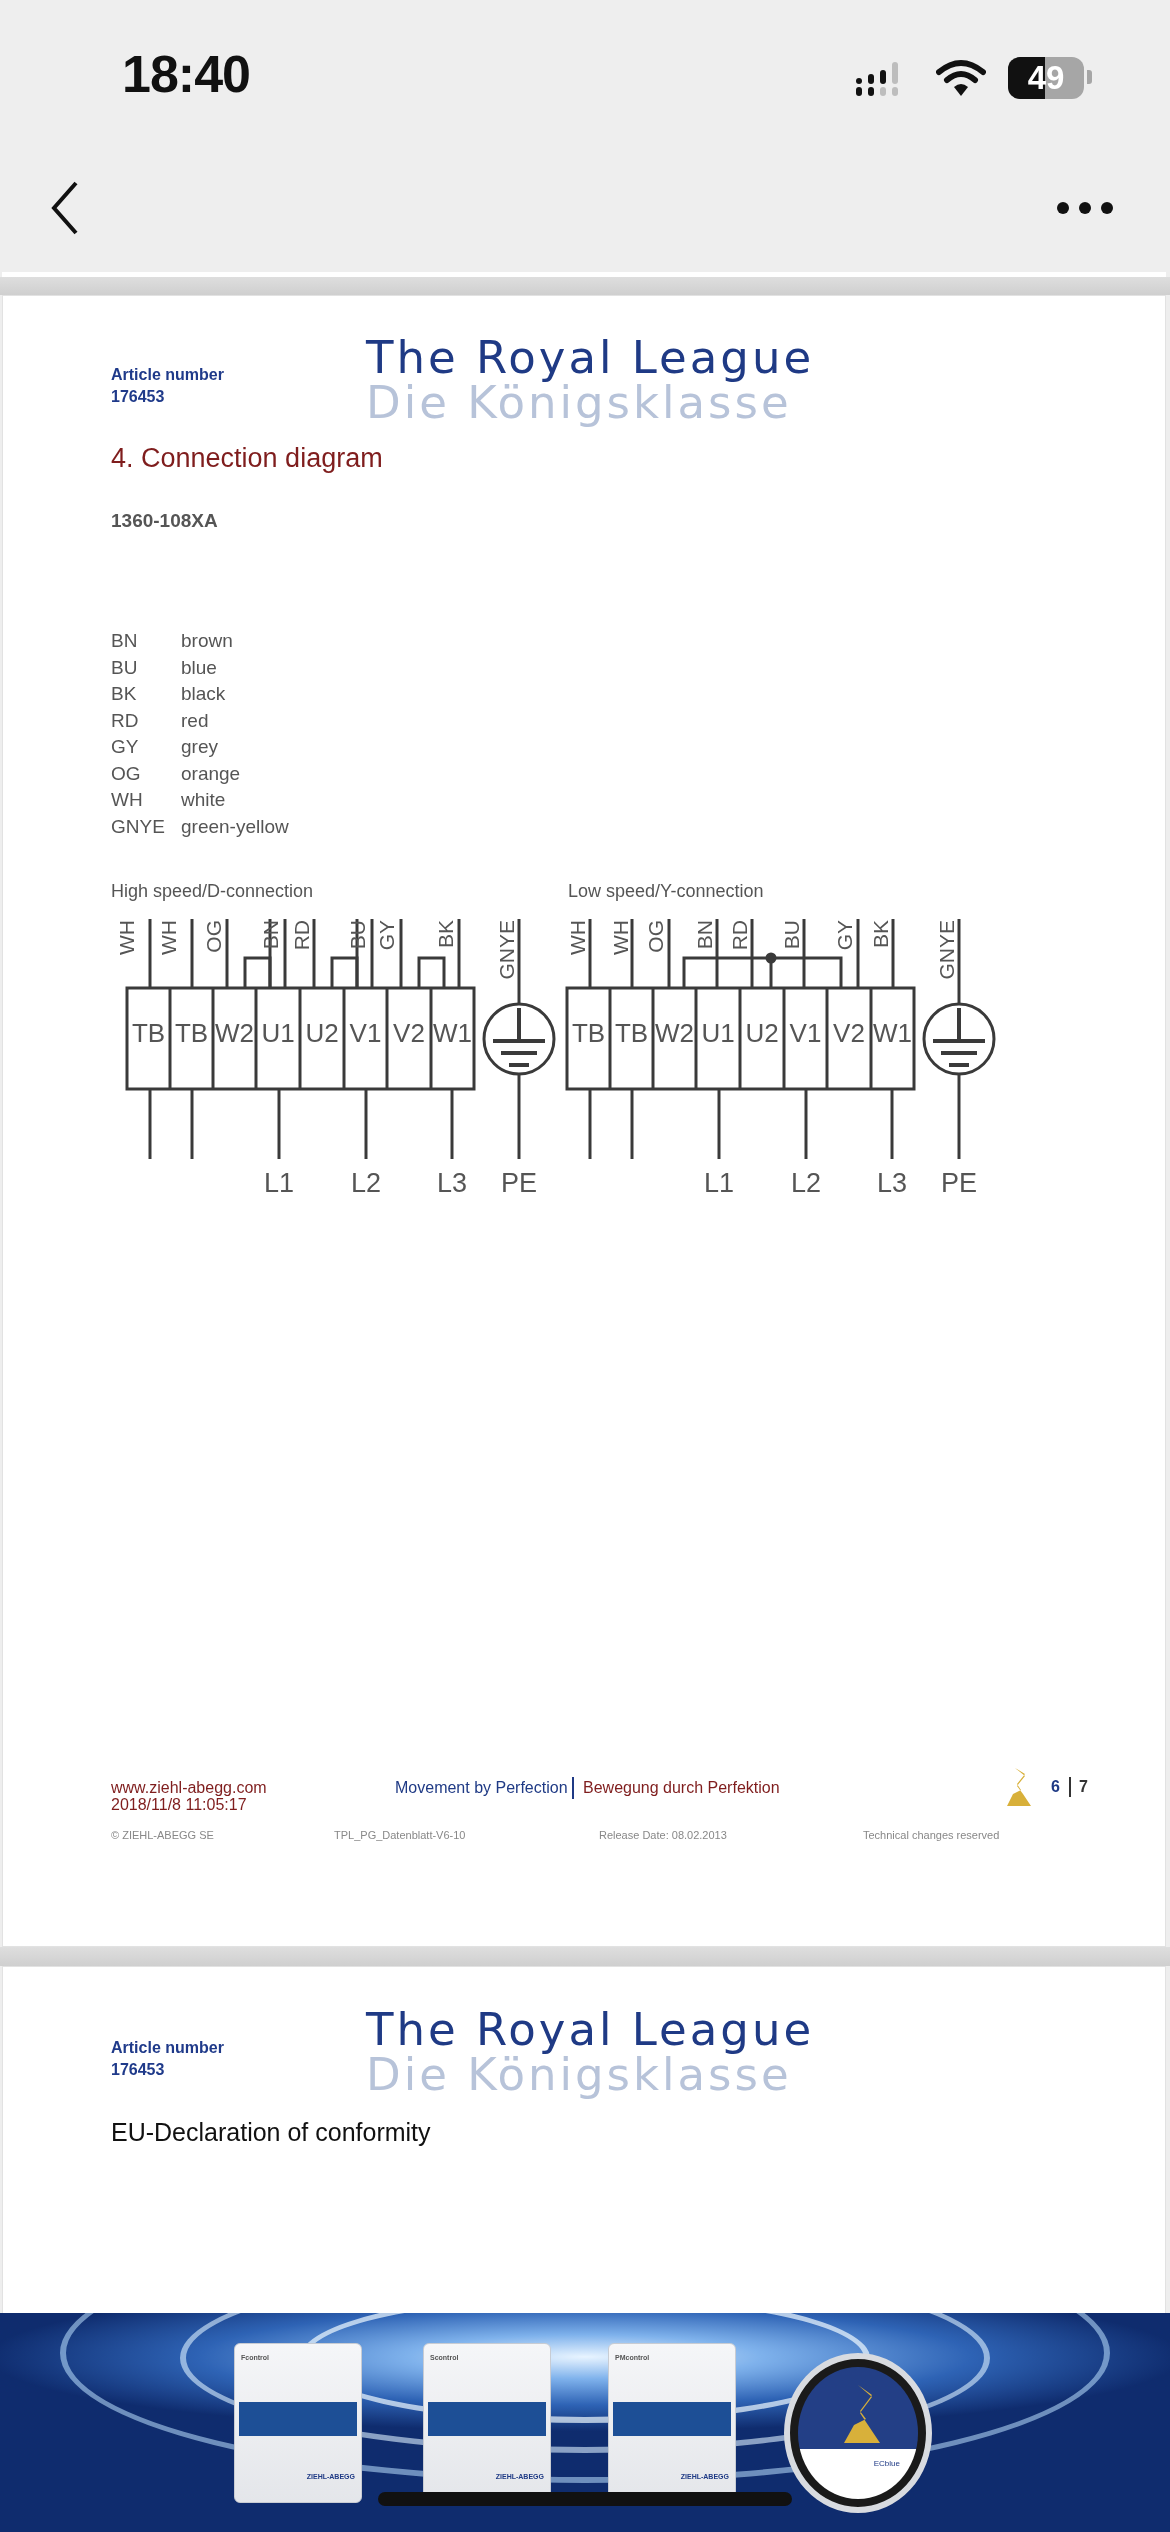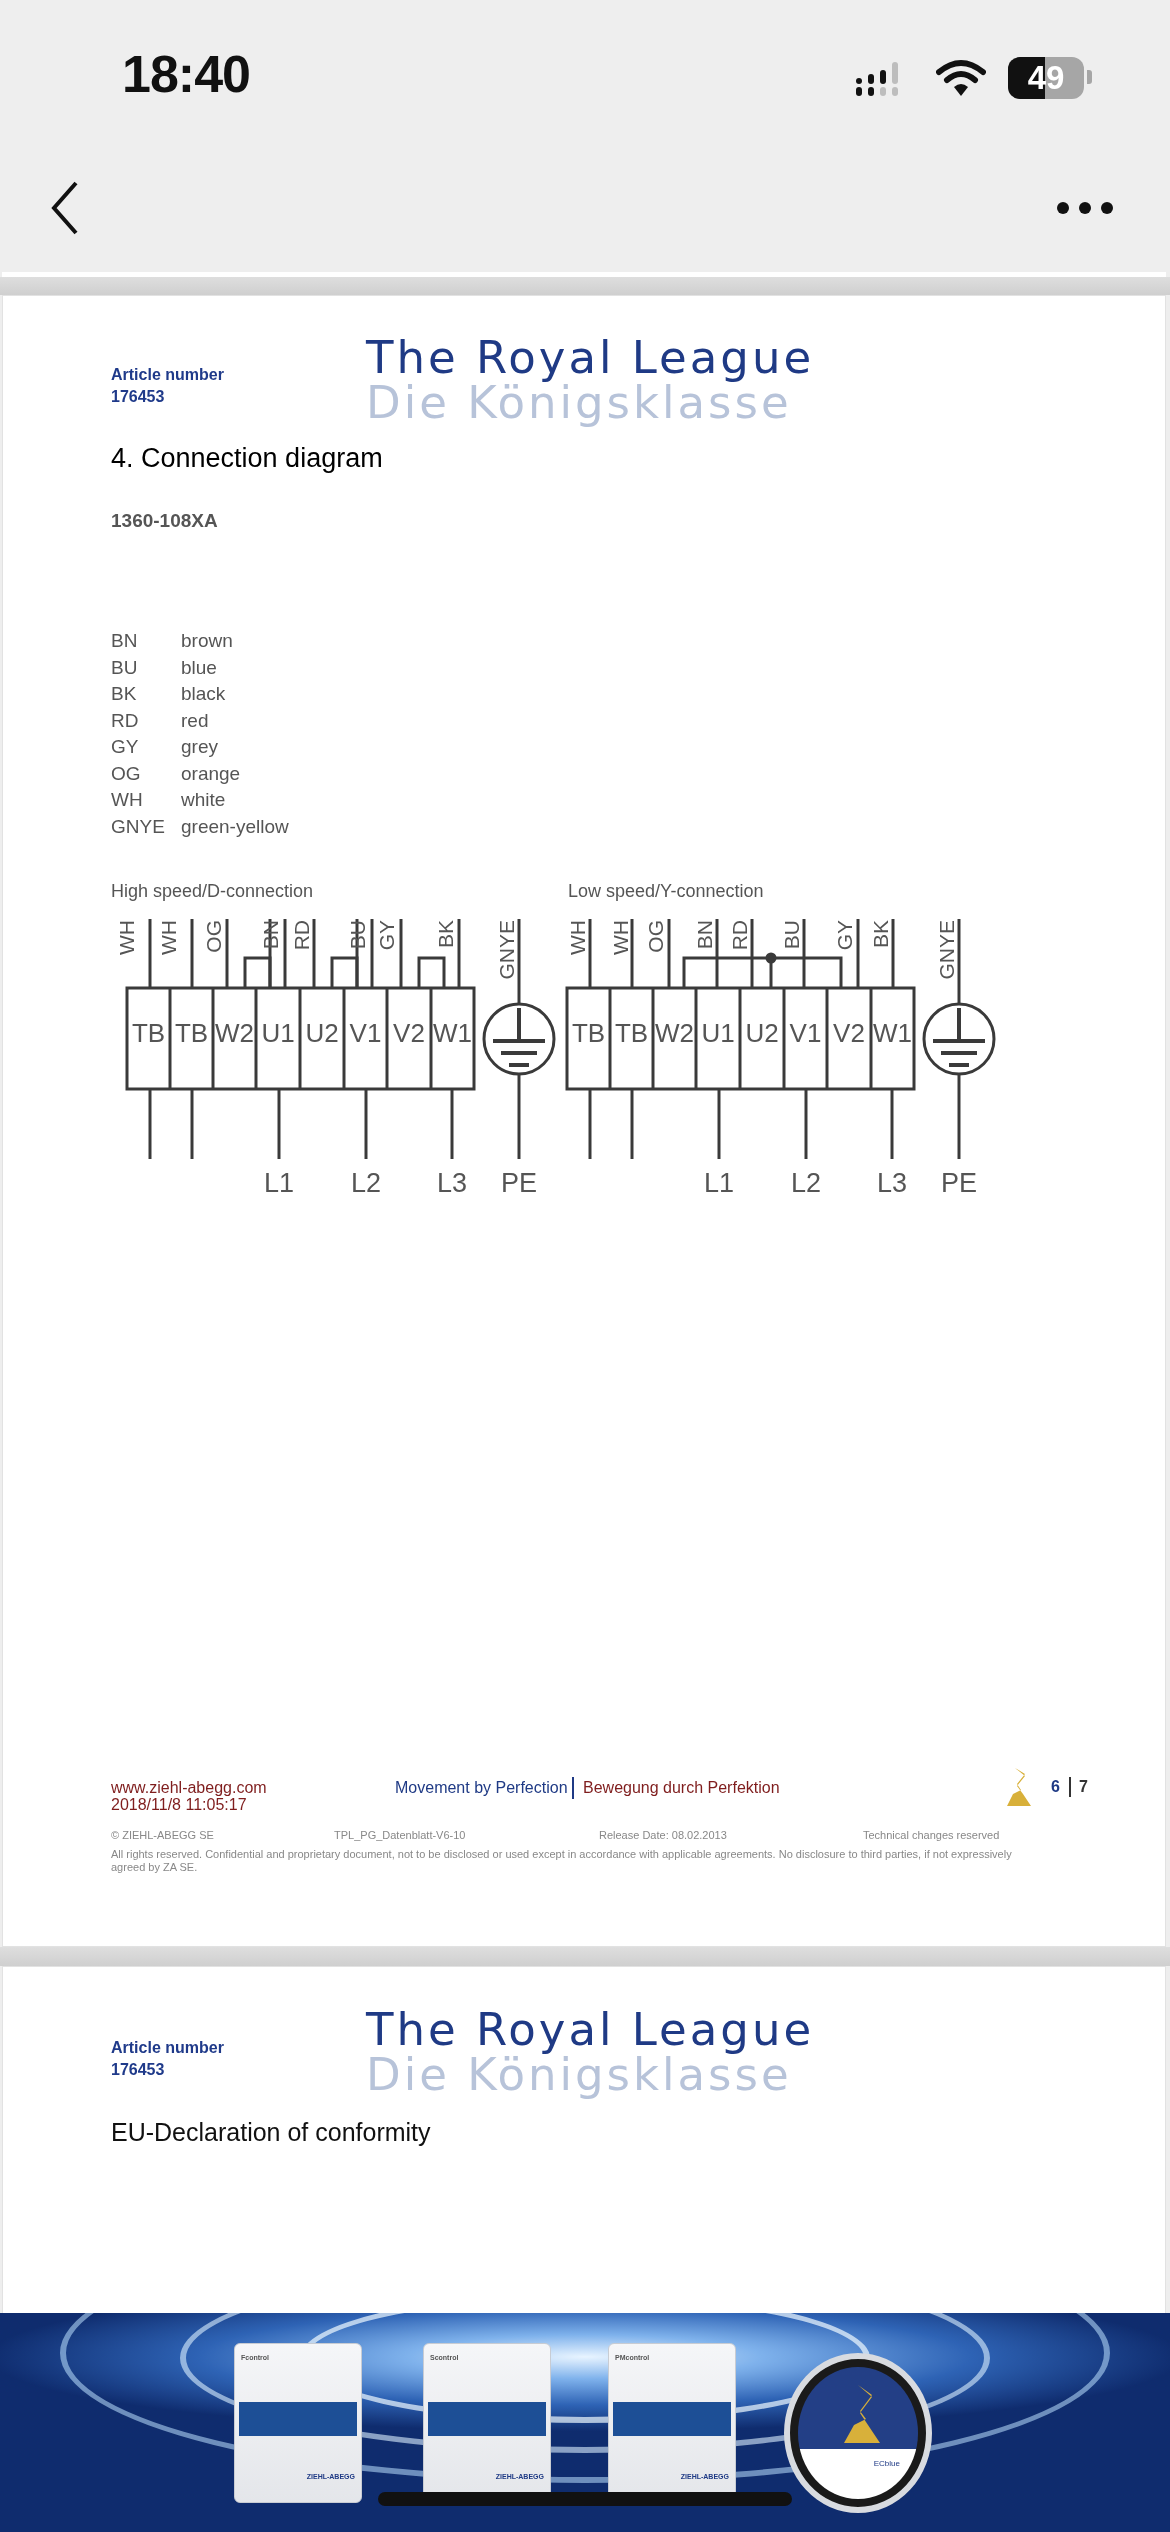--- a/index.html
+++ b/index.html
@@ -6,21 +6,21 @@
   html, body { width: 1170px; height: 2532px; overflow: hidden; background: #eeeeee; font-family: "Liberation Sans", sans-serif; }
   .abs { position: absolute; }
   #statusbar { position: absolute; left: 0; top: 0; width: 1170px; height: 140px; background: #eeeeee; }
   #time { position: absolute; left: 122px; top: 44px; font-size: 52px; font-weight: bold; color: #111; letter-spacing: -1px; font-family: "Liberation Sans", sans-serif; }
   #navbar { position: absolute; left: 0; top: 140px; width: 1170px; height: 132px; background: #eeeeee; }
   .sep { position: absolute; left: 0; width: 1170px; background: linear-gradient(#dedede, #cfcfcf); }
   .page { position: absolute; left: 2px; width: 1164px; background: #ffffff; border: 1px solid #e2e2e2; overflow: hidden; }
   .art-label { position: absolute; font-size: 16px; font-weight: bold; color: #1f3a8a; font-family: "Liberation Sans", sans-serif; }
   .brand1 { position: absolute; font-size: 45px; color: #1f3a85; letter-spacing: 3px; font-family: "DejaVu Sans", sans-serif; white-space: nowrap; }
   .brand2 { position: absolute; font-size: 45px; color: #b7c3d9; letter-spacing: 3px; font-family: "DejaVu Sans", sans-serif; white-space: nowrap; }
-  .section-title { position: absolute; font-size: 27px; color: #000000; font-family: "Liberation Sans", sans-serif; }
+  .section-title { position: absolute; font-size: 27px; color: #7f1d1d; font-family: "Liberation Sans", sans-serif; }
   .model { position: absolute; font-size: 19px; font-weight: bold; color: #555; }
   .desc { position: absolute; font-size: 19px; color: #555; line-height: 24px; width: 800px; }
   .legend-row { position: absolute; font-size: 19px; color: #555; }
   .legend-row .code { position: absolute; left: 0; }
   .legend-row .name { position: absolute; left: 70px; white-space: nowrap; }
   .diag-title { position: absolute; font-size: 18px; color: #555; white-space: nowrap; }
   .footer-small { position: absolute; font-size: 16px; color: #7f1d1d; white-space: nowrap; }
   .footer-tiny { position: absolute; font-size: 11px; color: #888; white-space: nowrap; }
   #banner { position: absolute; left: 0; top: 2313px; width: 1170px; height: 219px; overflow: hidden;
     background: radial-gradient(ellipse 60% 40% at 50% 20%, #e8f4ff 0%, #7fb2ec 25%, #2e63b5 55%, #0f2c6e 85%); }
@@ -260,21 +260,20 @@
   <svg class="abs" style="left:1000px;top:1472px" width="30" height="40">
     <polygon points="12,0 22,6 14,16 18,22 10,26 4,38 28,38 20,26 14,18 22,8" fill="#d8b03a"></polygon>
   </svg>
   <div class="abs" style="left:1048px;top:1482px;font-size:16px;font-weight:bold;color:#1f3a85">6</div>
   <div class="abs" style="left:1066px;top:1481px;width:2px;height:20px;background:#333"></div>
   <div class="abs" style="left:1076px;top:1482px;font-size:16px;font-weight:bold;color:#333">7</div>
   <div class="footer-tiny" style="left:108px;top:1533px">© ZIEHL-ABEGG SE</div>
   <div class="footer-tiny" style="left:331px;top:1533px">TPL_PG_Datenblatt-V6-10</div>
   <div class="footer-tiny" style="left:596px;top:1533px">Release Date: 08.02.2013</div>
   <div class="footer-tiny" style="left:860px;top:1533px">Technical changes reserved</div>
-  <div class="abs" style="left:108px;top:1552px;width:910px;font-size:11px;color:#888;line-height:13px">All rights reserved. Confidential and proprietary document, not to be disclosed or used except in accordance with applicable agreements. No disclosure to third parties, if not expressively agreed by ZA SE.</div>
 </div>
 
 <div class="sep" style="top:1947px;height:19px"></div>
 
 <div class="page" style="top:1966px;height:400px">
   <div class="art-label" style="left:108px;top:72px">Article number</div>
   <div class="art-label" style="left:108px;top:94px">176453</div>
   <div class="brand1" style="left:363px;top:36px">The Royal League</div>
   <div class="brand2" style="left:363px;top:81px">Die Königsklasse</div>
   <div class="abs" style="left:108px;top:151px;font-size:25px;color:#111">EU-Declaration of conformity</div>

